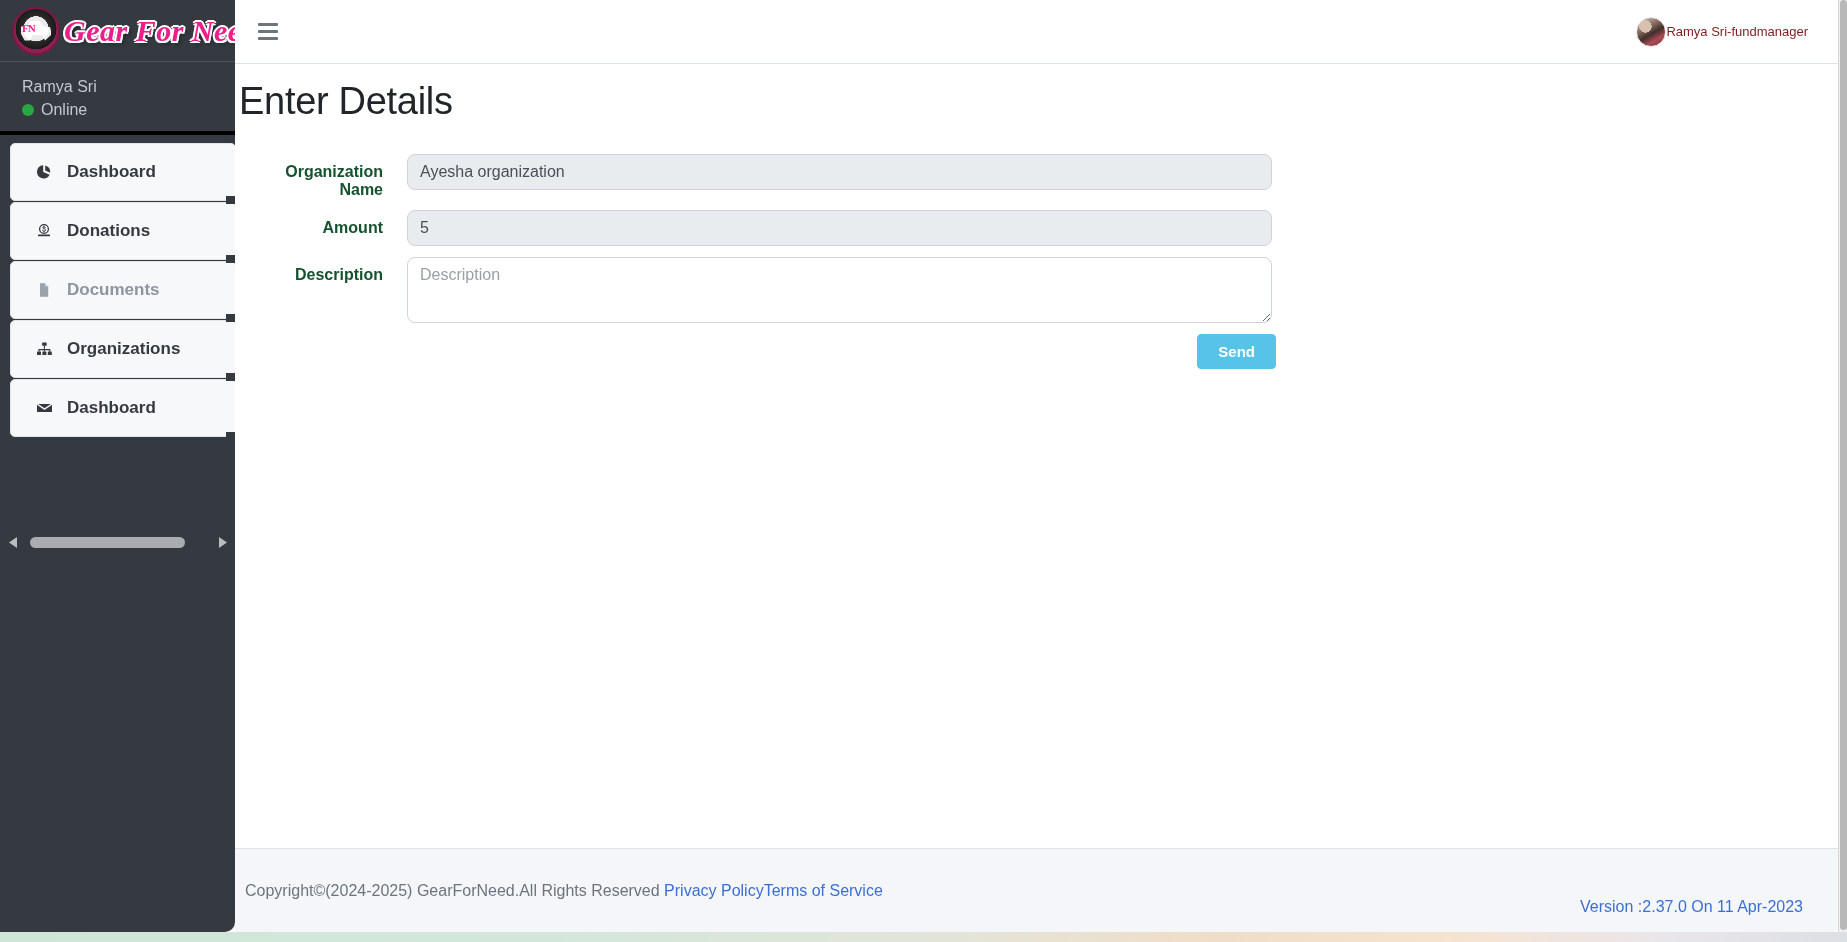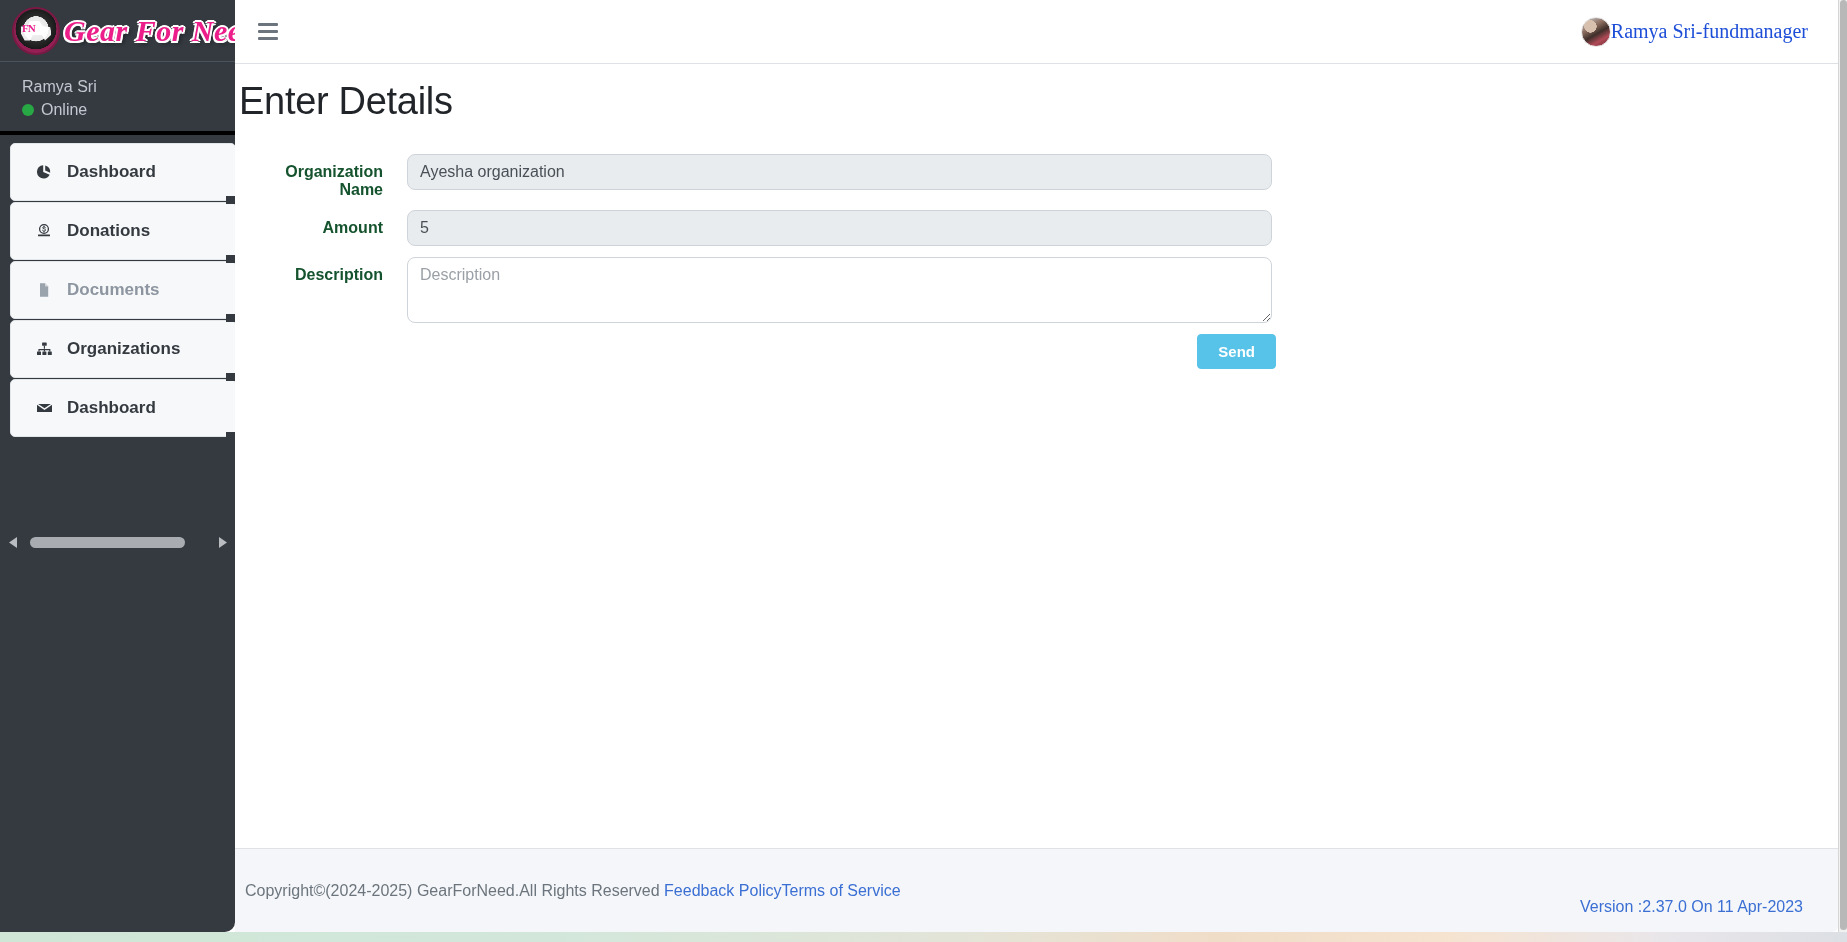--- a/index.html
+++ b/index.html
@@ -212,24 +212,23 @@
   .avatar {
     width: 30px; height: 30px;
     border-radius: 50%;
     background:
       radial-gradient(circle at 30% 30%, #d8c0ae 0 22%, transparent 23%),
       linear-gradient(150deg, #cfd4d8 0%, #8a6b5d 35%, #3e2f2a 55%, #b04a57 75%, #6b2a33 100%);
     flex: 0 0 auto;
     border: 1px solid #e6e6e6;
   }
   .user-menu-label {
-    font-size: 20px;
-    color: #1d4ed8;
+    font-size: 13px;
+    color: #7f1d1d;
     white-space: nowrap;
-    font-family: Liberation Serif, serif;
   }
 
   
   .content-wrap {
     position: absolute;
     left: 235px; top: 64px;
     width: 1603px; height: 784px;
     background: #ffffff;
   }
   .page-title {
@@ -501,21 +500,21 @@
       </div>
 
       <div class="btn-row">
         <button type="button" class="btn-send">Send</button>
       </div>
     </form>
   </main>
 
   <footer class="footer">
     <div class="footer-left">
-      <span>Copyright©(2024-2025) GearForNeed.All Rights Reserved </span><a href="#">Feedback Policy</a><a href="#">Terms of Service</a>
+      <span>Copyright©(2024-2025) GearForNeed.All Rights Reserved </span><a href="#">Privacy Policy</a><a href="#">Terms of Service</a>
     </div>
     <div class="footer-spacer"></div>
     <div class="footer-version">Version :2.37.0 On 11 Apr-2023</div>
   </footer>
 
   <div class="right-gutter">
     <div class="vthumb"></div>
   </div>
   <div class="bottom-edge"></div>
 

